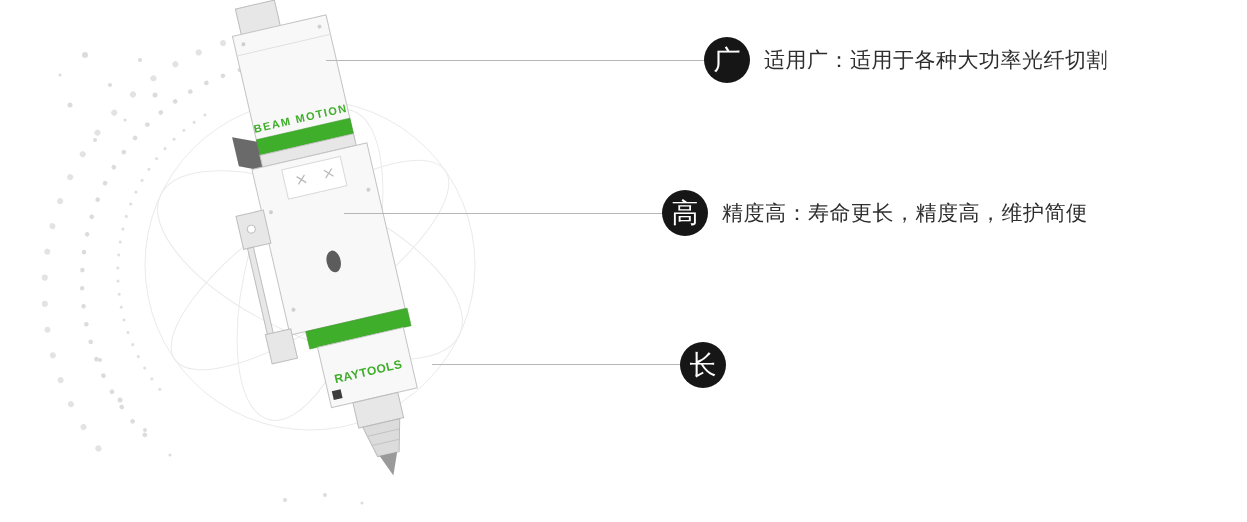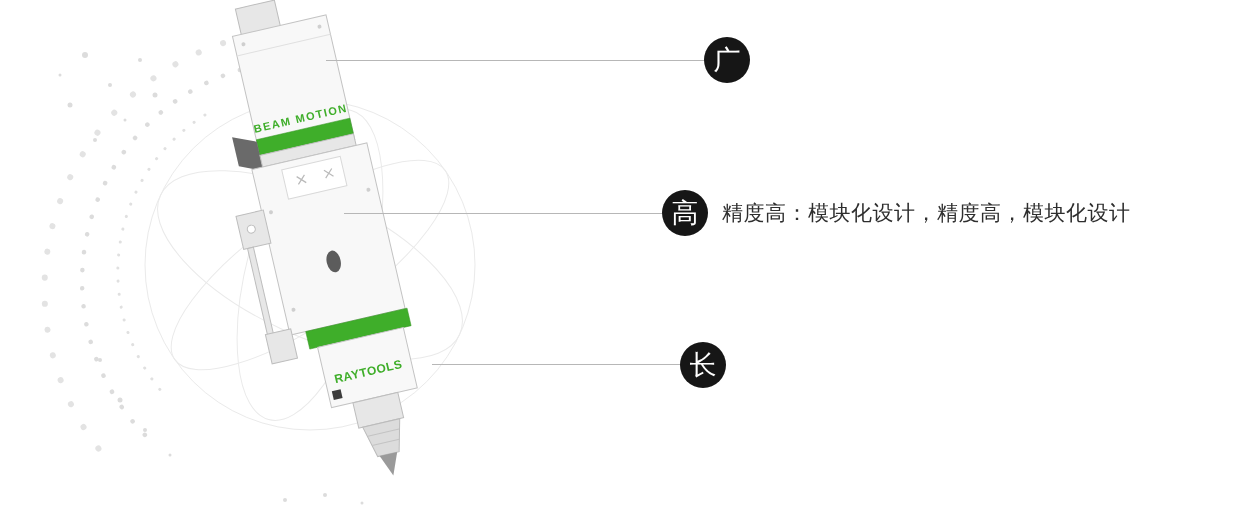--- a/index.html
+++ b/index.html
@@ -118,24 +118,25 @@
       <polygon points="332,462 350,462 341,484" fill="#9a9a9a"></polygon>
     </g>
   </svg>
 
   <div class="leader l1"></div>
   <div class="leader l2"></div>
   <div class="leader l3"></div>
 
   <div class="feature f1">
     <div class="badge">广</div>
+    <div class="feature-text">适用广：适用于各种大功率光纤切割</div>
   </div>
 
   <div class="feature f2">
     <div class="badge">高</div>
-    <div class="feature-text">精度高：模块化设计，精度高，模块化设计</div>
+    <div class="feature-text">精度高：寿命更长，精度高，维护简便</div>
   </div>
 
   <div class="feature f3">
     <div class="badge">长</div>
   </div>
 
 </div>
 
 </body></html>

